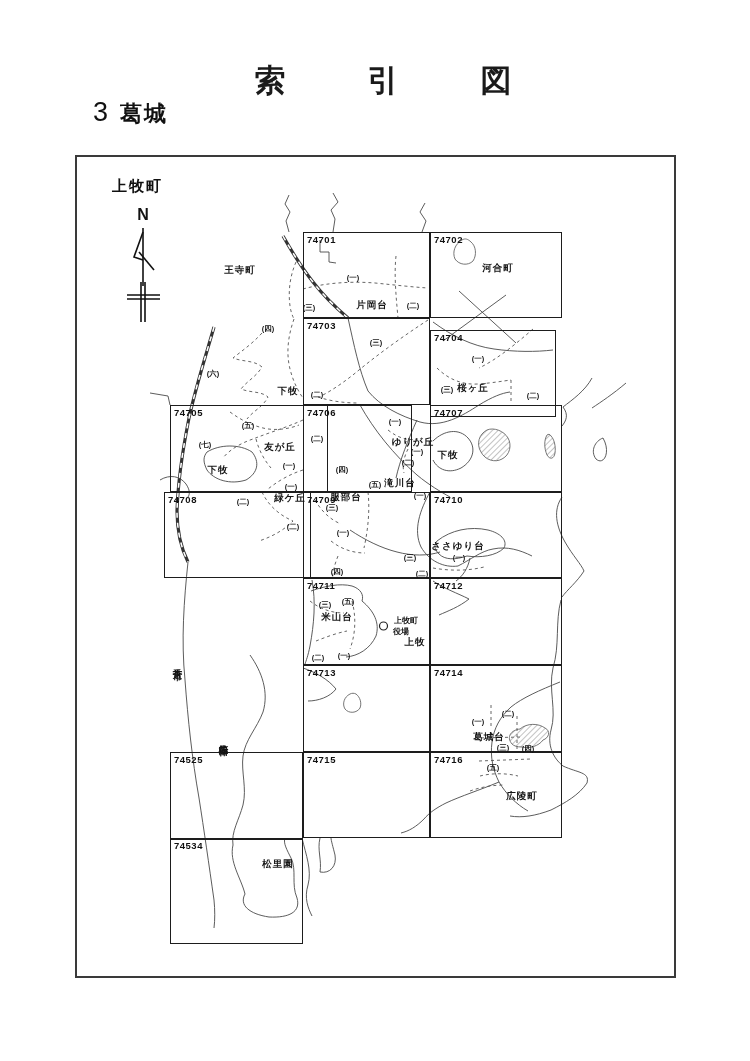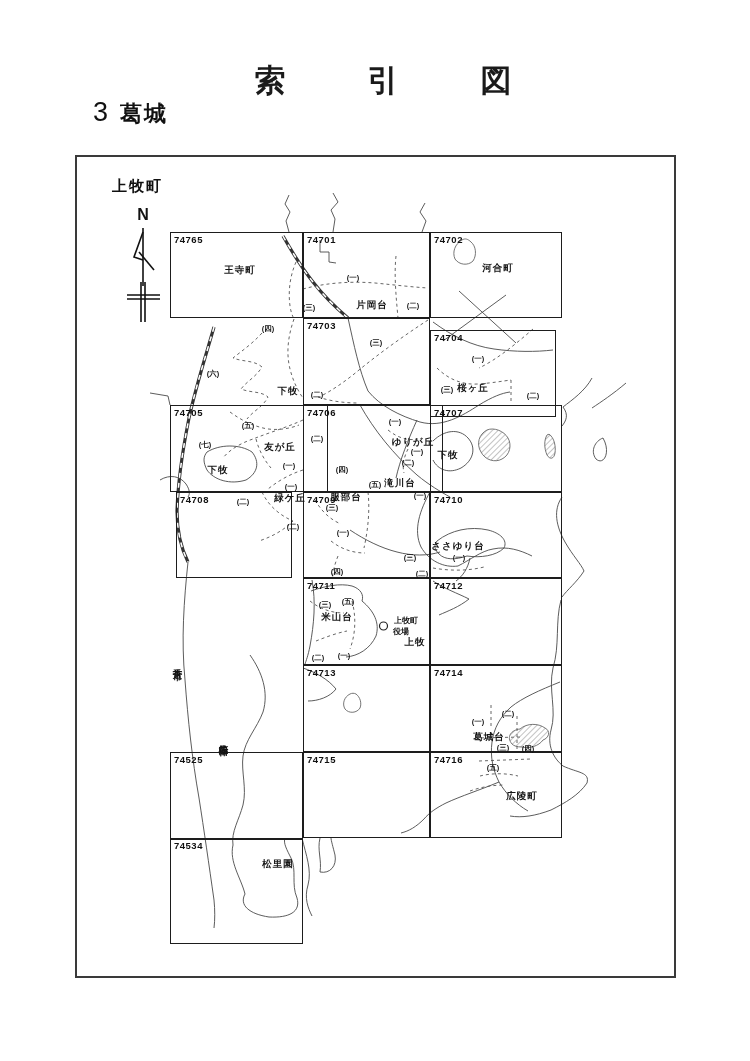--- a/index.html
+++ b/index.html
@@ -128,45 +128,42 @@
     <path fill="none" d="M350,694 C344,697 342,704 345,709 C349,714 357,713 360,708 C362,703 360,697 356,694 C354,693 352,693 350,694 Z"></path>
     <path fill="url(#hatch)" d="M512,744 C506,737 511,730 520,729 C527,723 538,723 545,728 C551,731 549,738 543,740 C539,746 529,749 522,747 C517,747 514,746 512,744 Z"></path>
     <path fill="url(#hatch)" d="M487,430 C479,434 476,444 481,452 C485,460 495,463 502,459 C510,455 512,445 508,438 C504,431 494,427 487,430 Z"></path>
     <path fill="url(#hatch)" d="M547,435 C544,440 544,448 547,455 C550,460 554,459 555,453 C556,446 554,439 551,436 C550,434 548,434 547,435 Z"></path>
   </g>
 
   <circle cx="383.5" cy="626" r="4" fill="#fff" stroke="#222" stroke-width="1.2"></circle>
 </svg>
 
 <div id="cells-layer">
-    <div class="cell" style="left: 170px; top: 232px; width: 133px; height: 86px;">
-      <span class="cell-num">74765</span>
-    </div>
     <div class="cell" style="left: 303px; top: 232px; width: 127px; height: 86px;">
       <span class="cell-num">74701</span>
     </div>
     <div class="cell" style="left: 430px; top: 232px; width: 132px; height: 86px;">
       <span class="cell-num">74702</span>
     </div>
     <div class="cell" style="left: 303px; top: 318px; width: 127px; height: 87px;">
       <span class="cell-num">74703</span>
     </div>
     <div class="cell" style="left: 430px; top: 318px; width: 126px; height: 87px; margin-top: 12px;">
       <span class="cell-num">74704</span>
     </div>
     <div class="cell" style="left: 170px; top: 405px; width: 158px; height: 87px;">
       <span class="cell-num">74705</span>
     </div>
-    <div class="cell" style="left: 303px; top: 405px; width: 140px; height: 87px;">
+    <div class="cell" style="left: 303px; top: 405px; width: 109px; height: 87px;">
       <span class="cell-num">74706</span>
     </div>
     <div class="cell" style="left: 430px; top: 405px; width: 132px; height: 87px;">
       <span class="cell-num">74707</span>
     </div>
-    <div class="cell" style="left: 176px; top: 492px; width: 116px; height: 86px;">
+    <div class="cell" style="left: 164px; top: 492px; width: 147px; height: 86px;">
       <span class="cell-num">74708</span>
     </div>
     <div class="cell" style="left: 303px; top: 492px; width: 127px; height: 86px;">
       <span class="cell-num">74709</span>
     </div>
     <div class="cell" style="left: 430px; top: 492px; width: 132px; height: 86px;">
       <span class="cell-num">74710</span>
     </div>
     <div class="cell" style="left: 303px; top: 578px; width: 127px; height: 87px;">
       <span class="cell-num">74711</span>

